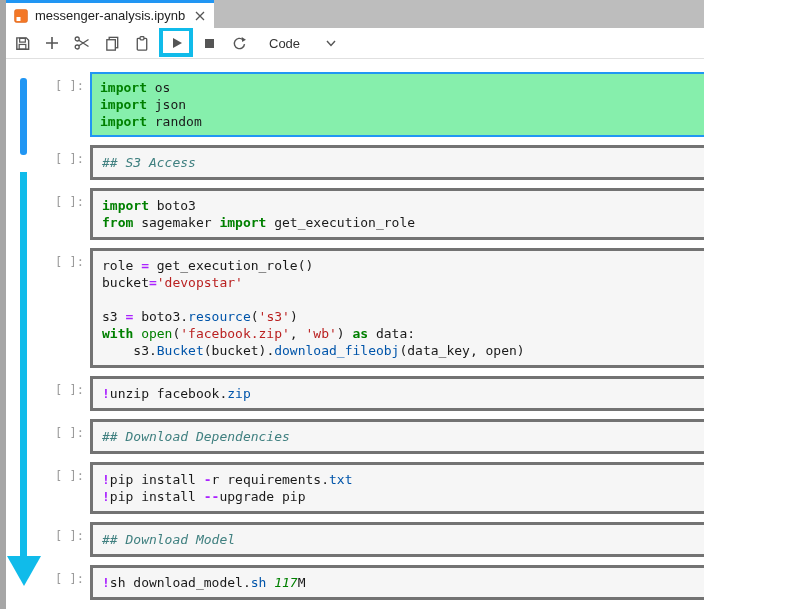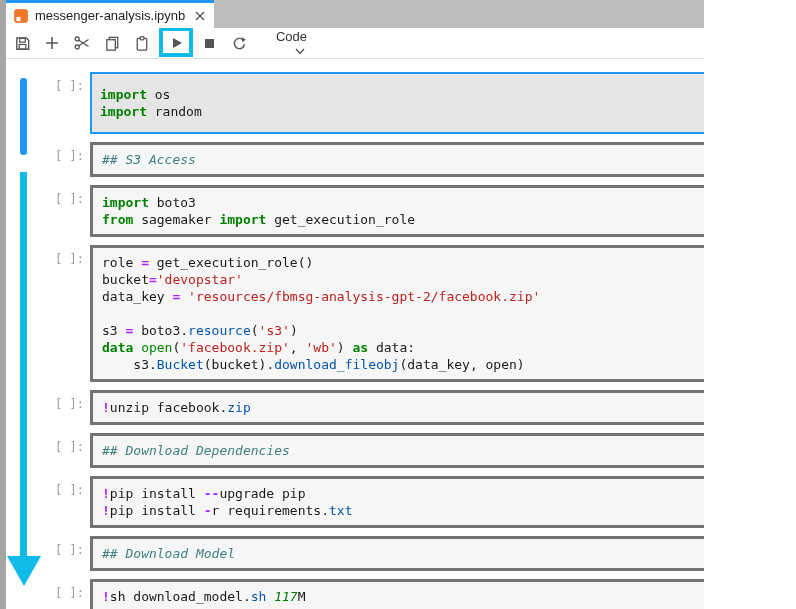--- a/index.html
+++ b/index.html
@@ -20,35 +20,35 @@
   
   #toolbar{position:absolute;left:0;top:28px;width:796px;height:31px;background:#fff;
            border-bottom:1px solid #e0e0e0;box-sizing:border-box;display:flex;
            align-items:center;padding-left:13px;z-index:3;}
   .tbtn{width:18px;height:18px;display:flex;align-items:center;justify-content:center;
         margin-right:12px;flex:none;cursor:pointer;}
   .tbtn svg{display:block;}
   #run-wrap{position:relative;margin-left:5px;margin-right:14px;}
   #run-box{position:absolute;left:-9px;top:-7px;width:34px;height:30px;box-sizing:border-box;
            border:4px solid var(--annotation-cyan,#10bbea);pointer-events:none;}
-  #cell-type{display:flex;align-items:flex-end;margin-left:9px;cursor:pointer;flex-direction:column;}
+  #cell-type{display:flex;align-items:center;margin-left:9px;cursor:pointer;}
   #cell-type-label{font-size:13px;color:#333;}
   #cell-type .chev{margin-left:24px;display:flex;}
 
   
   #notebook{position:absolute;left:6px;top:59px;width:790px;height:550px;background:#fff;
             padding-top:13px;box-sizing:border-box;overflow:hidden;}
   .cell-row{display:flex;align-items:stretch;margin-bottom:8px;}
   .prompt{flex:none;width:84px;box-sizing:border-box;text-align:right;padding:7px 6px 0 0;
           font-family:"DejaVu Sans Mono","Liberation Mono",monospace;font-size:12px;
           color:#9b9b9b;white-space:pre;}
   .editor{flex:1;min-width:0;background:#f6f6f6;border:3px solid #737373;
           padding:6px 9px;font-family:"DejaVu Sans Mono","Liberation Mono",monospace;
           font-size:13px;line-height:17px;}
-  .editor.selected{background:#e5e5e5;border:2px solid var(--selection-blue,#2196f3);padding:12px 8px;}
+  .editor.selected{background:#86efac;border:2px solid var(--selection-blue,#2196f3);padding:5px 8px;}
   .line{white-space:pre;}
   .tok-kw{color:var(--keyword-green,#008000);font-weight:bold;}
   .tok-bi{color:var(--keyword-green,#008000);}
   .tok-op{color:var(--operator-magenta,#aa22ff);font-weight:bold;}
   .tok-str{color:var(--string-red,#ba2121);}
   .tok-com{color:var(--comment-teal,#408080);font-style:italic;}
   .tok-prop{color:var(--property-blue,#0055aa);}
   .tok-num{color:var(--number-green,#008000);font-style:italic;}
   .tok-pl{color:#1a1a1a;}
 
@@ -159,20 +159,21 @@
       </span>
     </span>
   </div>
 
   <div id="notebook">
     <div id="cells">
         <div class="cell-row">
           <div class="prompt">[ ]:</div>
           <div class="editor selected">
             <div class="line"><span class="tok-kw">import</span><span class="tok-pl"> os</span></div>
+            <div class="line"><span class="tok-kw">import</span><span class="tok-pl"> json</span></div>
             <div class="line"><span class="tok-kw">import</span><span class="tok-pl"> random</span></div>
           </div>
         </div>
         <div class="cell-row">
           <div class="prompt">[ ]:</div>
           <div class="editor">
             <div class="line"><span class="tok-com">## S3 Access</span></div>
           </div>
         </div>
         <div class="cell-row">
@@ -180,44 +181,43 @@
           <div class="editor">
             <div class="line"><span class="tok-kw">import</span><span class="tok-pl"> boto3</span></div>
             <div class="line"><span class="tok-kw">from</span><span class="tok-pl"> sagemaker </span><span class="tok-kw">import</span><span class="tok-pl"> get_execution_role</span></div>
           </div>
         </div>
         <div class="cell-row">
           <div class="prompt">[ ]:</div>
           <div class="editor">
             <div class="line"><span class="tok-pl">role </span><span class="tok-op">=</span><span class="tok-pl"> get_execution_role()</span></div>
             <div class="line"><span class="tok-pl">bucket</span><span class="tok-op">=</span><span class="tok-str">'devopstar'</span></div>
-            <div class="line"><span class="tok-pl">data_key </span><span class="tok-op">=</span><span class="tok-pl"> </span><span class="tok-str">'resources/fbmsg-analysis-gpt-2/facebook.zip'</span></div>
             <div class="line">&nbsp;</div>
             <div class="line"><span class="tok-pl">s3 </span><span class="tok-op">=</span><span class="tok-pl"> boto3.</span><span class="tok-prop">resource</span><span class="tok-pl">(</span><span class="tok-str">'s3'</span><span class="tok-pl">)</span></div>
-            <div class="line"><span class="tok-kw">data</span><span class="tok-pl"> </span><span class="tok-bi">open</span><span class="tok-pl">(</span><span class="tok-str">'facebook.zip'</span><span class="tok-pl">, </span><span class="tok-str">'wb'</span><span class="tok-pl">) </span><span class="tok-kw">as</span><span class="tok-pl"> data:</span></div>
+            <div class="line"><span class="tok-kw">with</span><span class="tok-pl"> </span><span class="tok-bi">open</span><span class="tok-pl">(</span><span class="tok-str">'facebook.zip'</span><span class="tok-pl">, </span><span class="tok-str">'wb'</span><span class="tok-pl">) </span><span class="tok-kw">as</span><span class="tok-pl"> data:</span></div>
             <div class="line"><span class="tok-pl">    s3.</span><span class="tok-prop">Bucket</span><span class="tok-pl">(bucket).</span><span class="tok-prop">download_fileobj</span><span class="tok-pl">(data_key, open)</span></div>
           </div>
         </div>
         <div class="cell-row">
           <div class="prompt">[ ]:</div>
           <div class="editor">
             <div class="line"><span class="tok-op">!</span><span class="tok-pl">unzip facebook.</span><span class="tok-prop">zip</span></div>
           </div>
         </div>
         <div class="cell-row">
           <div class="prompt">[ ]:</div>
           <div class="editor">
             <div class="line"><span class="tok-com">## Download Dependencies</span></div>
           </div>
         </div>
         <div class="cell-row">
           <div class="prompt">[ ]:</div>
           <div class="editor">
+            <div class="line"><span class="tok-op">!</span><span class="tok-pl">pip install </span><span class="tok-op">-</span><span class="tok-pl">r requirements.</span><span class="tok-prop">txt</span></div>
             <div class="line"><span class="tok-op">!</span><span class="tok-pl">pip install </span><span class="tok-op">--</span><span class="tok-pl">upgrade pip</span></div>
-            <div class="line"><span class="tok-op">!</span><span class="tok-pl">pip install </span><span class="tok-op">-</span><span class="tok-pl">r requirements.</span><span class="tok-prop">txt</span></div>
           </div>
         </div>
         <div class="cell-row">
           <div class="prompt">[ ]:</div>
           <div class="editor">
             <div class="line"><span class="tok-com">## Download Model</span></div>
           </div>
         </div>
         <div class="cell-row">
           <div class="prompt">[ ]:</div>

